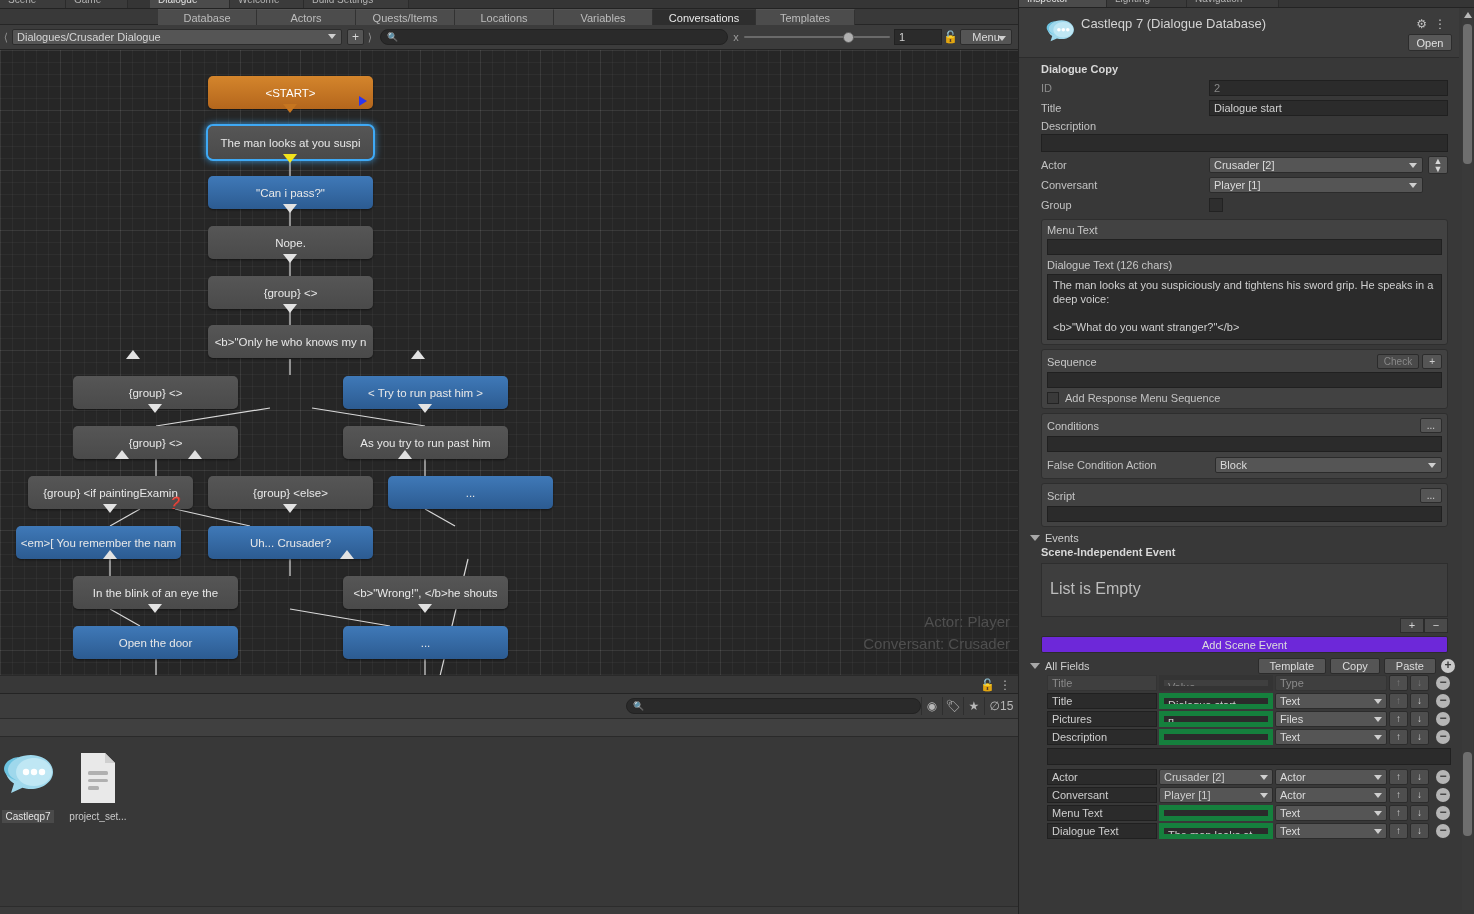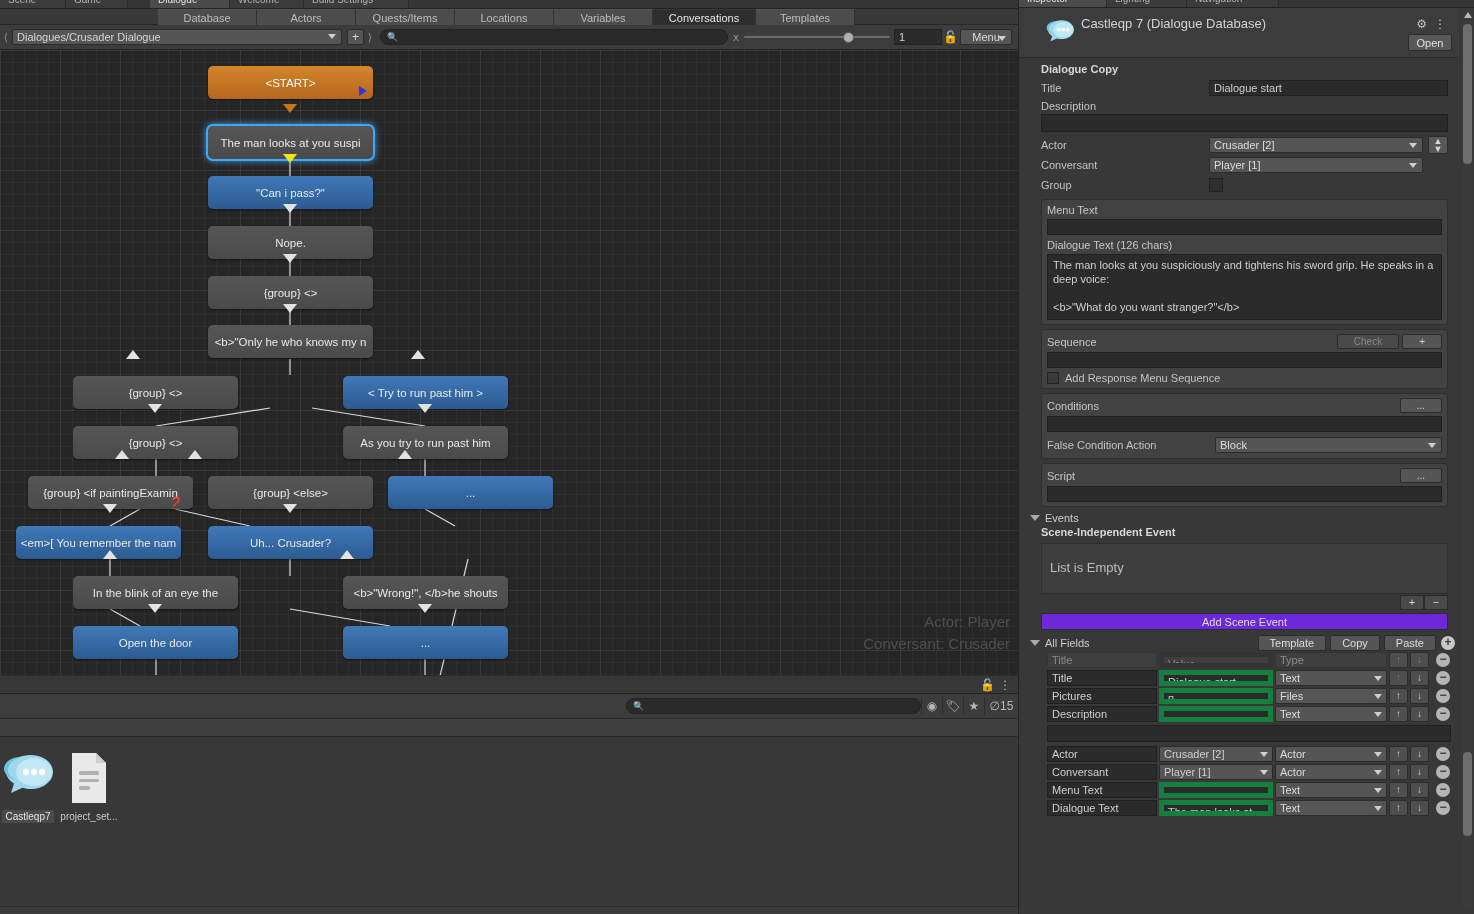--- a/index.html
+++ b/index.html
@@ -130,32 +130,32 @@
      border-radius:2px;color:#d8d8d8;font-size:9px;text-align:center;line-height:8px;}
   .grp-sq{width:14px;height:14px;background:#2e2e2e;border:1px solid #222;}
 
   .box{margin:4px 11px 0 22px;background:#424242;border:1px solid #2e2e2e;border-radius:3px;padding:4px 5px;}
   .box .bl{font-size:11px;color:#c6c6c6;margin-bottom:3px;}
   .ta{width:100%;background:#2b2b2b;border:1px solid #202020;color:#cfcfcf;font-size:11px;
      padding:3px 5px;line-height:14px;white-space:pre-wrap;}
   .box-hdr{display:flex;align-items:center;}
   .box-hdr .bl{flex:1;margin-bottom:0;}
   .mini-btn{height:15px;background:#555;border:1px solid #2b2b2b;border-radius:2px;color:#d0d0d0;
-     font-size:10px;text-align:center;line-height:13px;padding:0 16px;margin-left:3px;}
+     font-size:10px;text-align:center;line-height:13px;padding:0 6px;margin-left:3px;}
   .mini-btn.dim{color:#888;background:#4a4a4a;}
   .chk-row{display:flex;align-items:center;margin-top:4px;}
   .chk{width:12px;height:12px;background:#3a3a3a;border:1px solid #232323;margin-right:6px;}
   .chk-lab{font-size:11px;color:#c3c3c3;}
 
   .foldout{display:flex;align-items:center;padding-left:11px;margin-top:5px;font-size:11px;color:#cdcdcd;}
   .fold-tri{width:0;height:0;border-left:5px solid transparent;border-right:5px solid transparent;
      border-top:6px solid #a8a8a8;margin-right:5px;}
   .evt-box{margin:3px 11px 0 22px;border:1px solid #2e2e2e;background:#3e3e3e;}
   .evt-hdr{background:#2d2d2d;padding:3px 8px;font-size:11px;color:#c8c8c8;border-bottom:1px solid #2a2a2a;}
-  .evt-empty{padding:16px 8px 18px;font-size:13px;color:#bdbdbd;}
+  .evt-empty{padding:16px 8px 18px;font-size:16px;color:#bdbdbd;}
   .pm-row{display:flex;justify-content:flex-end;margin:0 11px 0 0;}
   .pm-btn{width:24px;height:15px;background:#4a4a4a;border:1px solid #2c2c2c;color:#d5d5d5;
      font-size:11px;text-align:center;line-height:13px;}
   .add-evt{margin:3px 11px 0 22px;height:17px;background:#6d28d9;border:1px solid #2c2c2c;border-radius:2px;
      text-align:center;line-height:16px;font-size:11px;color:#ddd;}
 
   
   .af-hdr{display:flex;align-items:center;padding-left:11px;padding-right:4px;margin-top:5px;}
   .af-hdr .ttl{flex:1;font-size:11px;color:#cdcdcd;}
   .af-btn{height:16px;background:#555;border:1px solid #2b2b2b;border-radius:2px;color:#dcdcdc;
@@ -258,21 +258,21 @@
           <line x1="290" y1="559" x2="390" y2="576"></line>
           <line x1="156" y1="609" x2="156" y2="626"></line>
           <line x1="425" y1="609" x2="425" y2="626"></line>
           <line x1="468" y1="509" x2="440" y2="626"></line>
         </g>
       </svg>
 
       <div class="wm-small" style="right:8px;top:563px;">Actor: Player</div>
       <div class="wm-small" style="right:8px;top:585px;">Conversant: Crusader</div>
 
-      <div class="node start" style="left:208px;top:16px;width:165px;">
+      <div class="node start" style="left:208px;top:26px;width:165px;">
         <span>&lt;START&gt;</span>
         <i class="playtri"></i>
       </div>
       <div class="arrow orange" style="left:283px;top:54px;"></div>
 
       <div class="node grey sel" style="left:208px;top:76px;width:165px;">
         <span>The man looks at you suspi</span>
       </div>
       <div class="arrow yellow" style="left:283px;top:104px;"></div>
 
@@ -381,21 +381,21 @@
           <svg width="60" height="54" viewBox="0 0 60 54">
             <path d="M33 4c12 0 22 7.5 22 17s-10 17-22 17c-3 0-6-.5-8.5-1.3L13 42l3-9.5C11 29.4 8 24.6 8 21 8 11.5 19 4 33 4z" fill="#9fd8ec"></path>
             <path d="M36 7c10 0 18 6.2 18 14s-8 14-18 14-18-6.2-18-14S26 7 36 7z" fill="#bfe7f4"></path>
             <circle cx="28" cy="21" r="3.2" fill="#fff"></circle>
               <circle cx="36" cy="21" r="3.2" fill="#fff"></circle>
               <circle cx="44" cy="21" r="3.2" fill="#fff"></circle>
             <path d="M20 30c-8-2-14-7-14-12C6 11 14 6 22 6 14 9 10 14 10 19c0 4 3 8 10 11z" fill="#6cc3e0"></path>
           </svg>
           <div><span class="asset-label sel">Castleqp7</span></div>
         </div>
-        <div class="asset" style="left:53px;top:14px;">
+        <div class="asset" style="left:62px;top:14px;">
           <svg width="50" height="54" viewBox="0 0 50 54">
             <path d="M8 2h24l10 10v40H8z" fill="#e9e9e9"></path>
             <path d="M32 2l10 10H32z" fill="#cfcfcf"></path>
             <rect x="15" y="20" width="20" height="4" rx="1.5" fill="#b0b0b0"></rect>
             <rect x="15" y="28" width="20" height="3" rx="1.5" fill="#b0b0b0"></rect>
             <rect x="15" y="35" width="11" height="4" rx="1.5" fill="#b0b0b0"></rect>
           </svg>
           <div><span class="asset-label">project_set...</span></div>
         </div>
       </div>
@@ -422,20 +422,24 @@
       <div class="insp-title">Castleqp 7 (Dialogue Database)</div>
       <div class="insp-ic" style="right:32px;">⚙</div>
       <div class="insp-ic" style="right:14px;letter-spacing:-1px;">⋮</div>
       <div class="open-btn">Open</div>
     </div>
 
     <div class="insp-body">
       <div class="sec-title">Dialogue Copy</div>
 
       <div class="row">
+        <div class="lbl dim">ID</div>
+        <div class="fld dim">2</div>
+      </div>
+      <div class="row">
         <div class="lbl">Title</div>
         <div class="fld">Dialogue start</div>
       </div>
       <div class="row" style="height:16px;">
         <div class="lbl">Description</div>
       </div>
       <div style="margin:0 11px 0 22px;">
         <div class="fld" style="height:18px;"></div>
       </div>
       <div class="row" style="margin-top:3px;">

